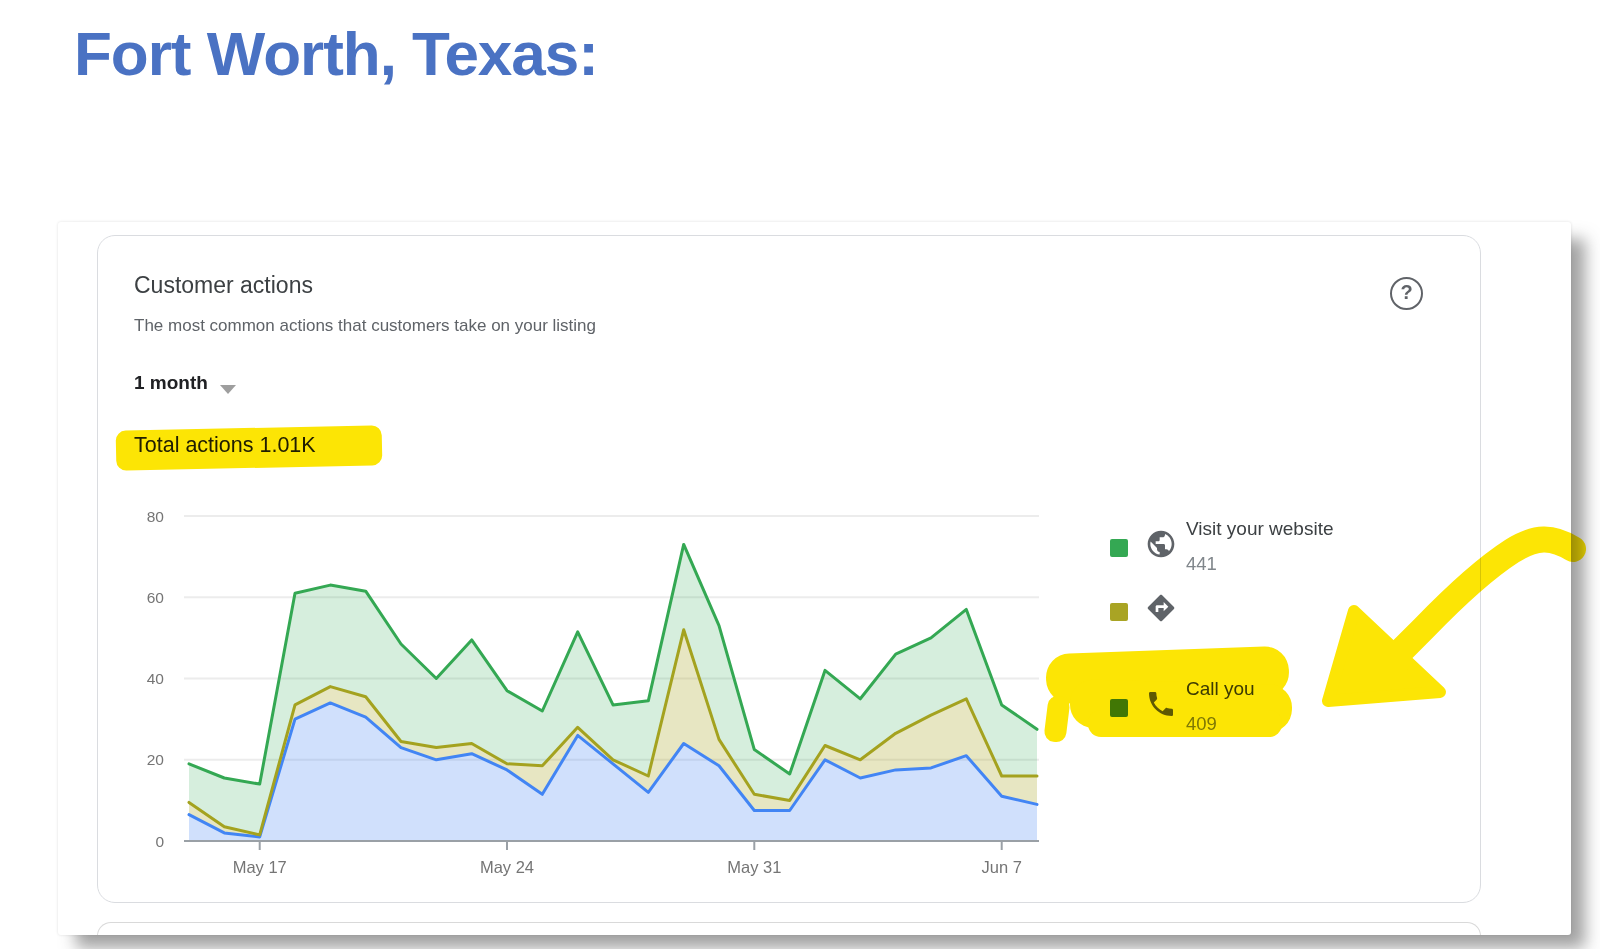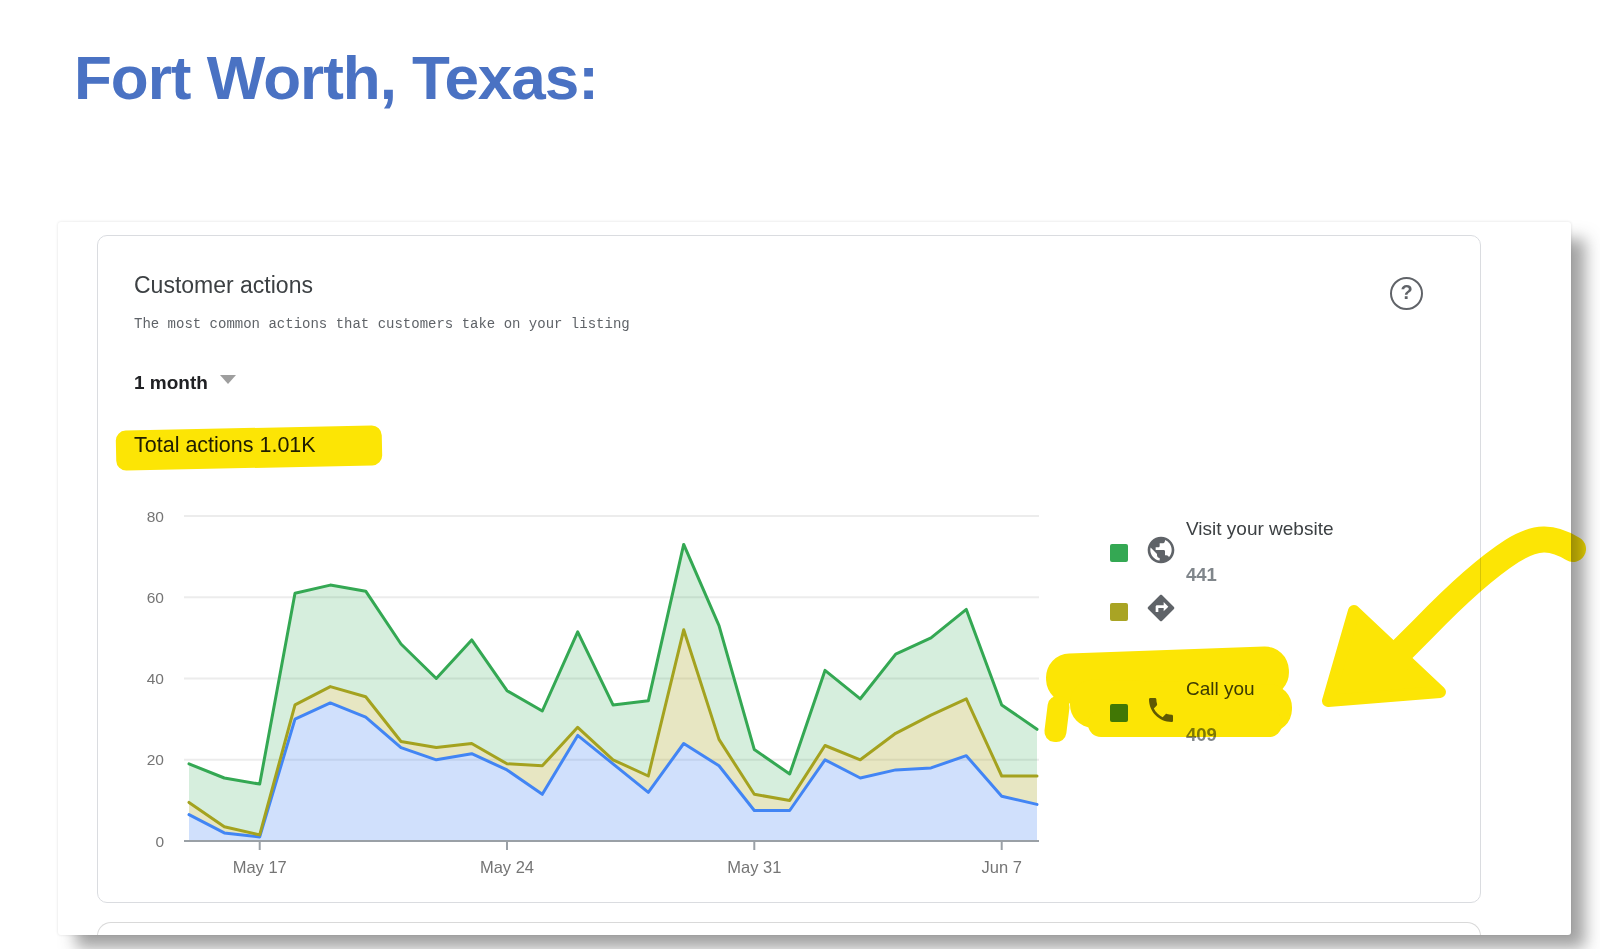--- a/index.html
+++ b/index.html
@@ -16,59 +16,59 @@
   
   #outer-panel {
     left:58px; top:222px; width:1513px; height:713px; background:#ffffff;
     border-radius:3px; overflow:hidden;
     box-shadow:16px 15px 16px -2px rgba(70,70,70,0.50), 0 0 3px rgba(0,0,0,0.12);
   }
 
   
   #card {
     left:39px; top:13px; width:1384px; height:668px; background:#ffffff;
-    border:1px solid #dadce0; border-radius:10px;
+    border:1px solid #dadce0; border-radius:18px;
   }
   #next-card {
     left:39px; top:700px; width:1384px; height:60px; background:#ffffff;
     border:1px solid #d9d9d9; border-bottom:none; border-radius:14px 14px 0 0;
   }
 
   #card-title    { left:36px; top:36px;  font-size:23px;   color:#3c4043; }
-  #card-subtitle { left:36px; top:80px;  font-size:14px; color:#5f6368;font-family:Liberation Mono, monospace; }
-  #period-row    { left:36px; top:136px; display:flex; align-items:flex-start; gap:12px; cursor:pointer; }
+  #card-subtitle { left:36px; top:80px;  font-size:17px; color:#5f6368; }
+  #period-row    { left:36px; top:136px; display:flex; align-items:flex-end; gap:12px; cursor:pointer; }
   #period-label  { font-size:19px; font-weight:bold; color:#202124; }
   #dropdown-icon { width:0; height:0; border-left:8px solid transparent;
                    border-right:8px solid transparent; border-top:9px solid #9e9e9e; margin-top:3px; }
   #total-label   { left:36px; top:197px; font-size:21.5px; color:#202124; }
 
   #help-button { left:1292px; top:41px; width:33px; height:33px; border-radius:50%;
                  border:2.5px solid #606368; display:flex; align-items:center; justify-content:center;
                  cursor:pointer; background:#fff; }
   #help-glyph  { font-size:20px; font-weight:bold; color:#606368; transform:translateY(-1px); }
 
   #chart-svg { left:0; top:0; width:1384px; height:668px; }
   svg text { font-family:"Liberation Sans", sans-serif; }
 
   
   #legend { left:1012px; top:277px; width:372px; }
   .legend-row { position:absolute; left:0; display:flex; align-items:center; }
   .legend-row .swatch { width:18px; height:18px; border-radius:2px; margin-top:7px; flex:none; }
   .legend-row .legend-icon { width:32px; height:32px; margin:0 9px 0 17px; flex:none; }
   .legend-text .legend-label { font-size:19px; color:#3c4043; line-height:22px; padding-top:5px; }
-  .legend-text .legend-count { font-size:18.5px; color:#80868b; margin-top:24px;font-weight:bold; }
+  .legend-text .legend-count { font-size:18.5px; color:#80868b; margin-top:13px; }
 
   
   #annotations { left:0; top:0; width:1600px; height:949px; z-index:60;
                  mix-blend-mode:multiply; pointer-events:none; }
 </style>
 </head>
 <body>
 
-<div id="page-heading" class="abs" style="color: rgb(74, 114, 195); margin-top: 24px;">Fort Worth, Texas:</div>
+<div id="page-heading" class="abs" style="color: rgb(74, 114, 195);">Fort Worth, Texas:</div>
 
 <div id="outer-panel" class="abs">
 
   <div id="card" class="abs">
 
     <div id="card-title" class="abs">Customer actions</div>
     <div id="card-subtitle" class="abs">The most common actions that customers take on your listing</div>
 
     <div id="period-row" class="abs">
       <span id="period-label">1 month</span>

